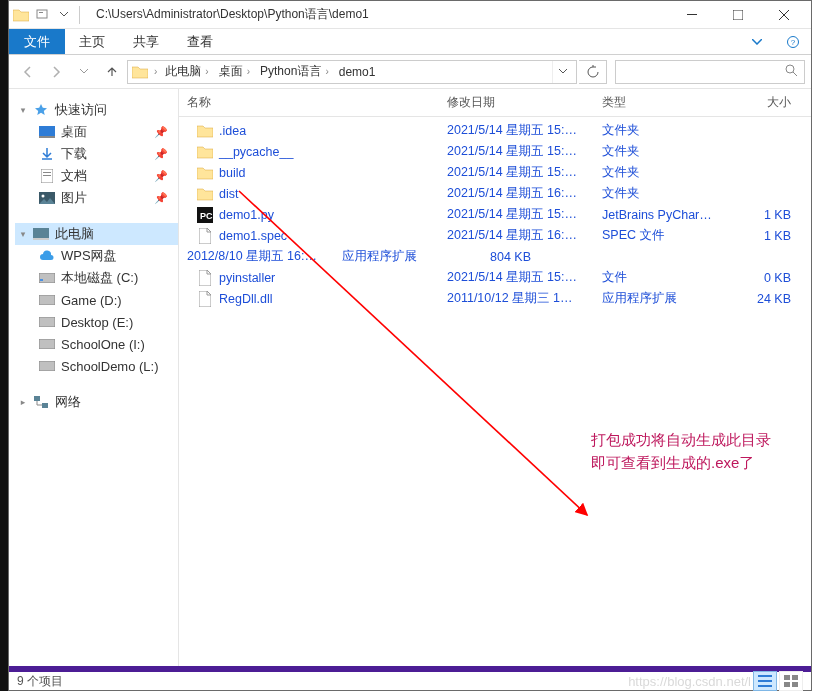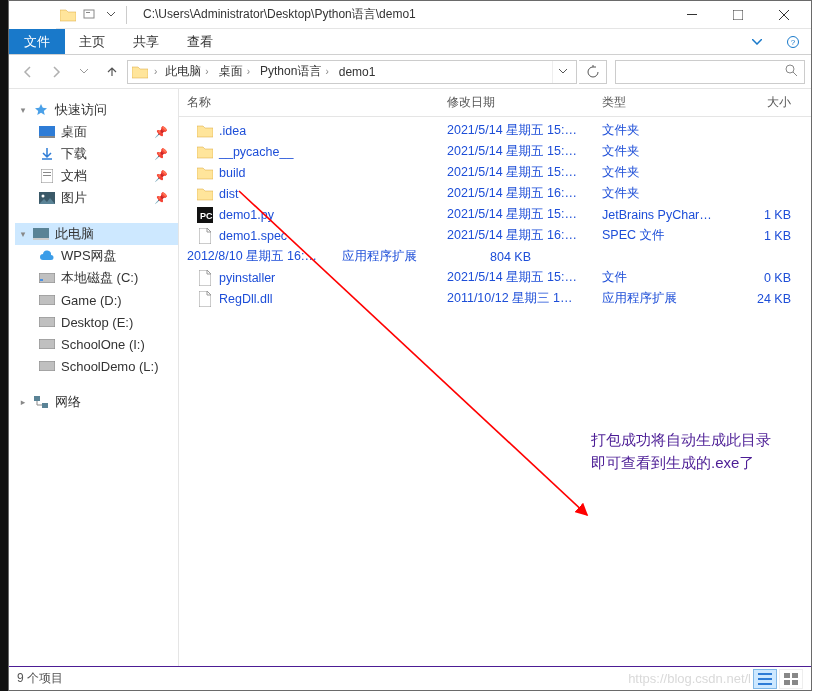--- a/index.html
+++ b/index.html
@@ -1,19 +1,19 @@
 <!DOCTYPE html>
 <html><head>
   <meta charset="utf-8">
   <style>
     * { box-sizing: border-box; margin: 0; padding: 0; }
     body { font-family: "Microsoft YaHei", "Segoe UI", sans-serif; font-size: 12px; color: #000; background: #fff; width: 818px; height: 691px; overflow: hidden; position: relative; }
     .window { width: 804px; height: 691px; border: 1px solid #6a6a6a; background: #fff; display: flex; flex-direction: column; position: relative; margin-left: 8px; }
     .leftband { position: absolute; left: 0; top: 0; width: 8px; height: 691px; background: #111; }
-    .titlebar { height: 28px; display: flex; align-items: center; background: #fff; padding: 0 4px; border-bottom: 1px solid #e5e5e5; margin-left: 47px; }
+    .titlebar { height: 28px; display: flex; align-items: center; background: #fff; padding: 0 4px; border-bottom: 1px solid #e5e5e5; }
     .tb-left { display: flex; align-items: center; gap: 6px; }
     .folder-ic { width: 16px; height: 14px; }
     .dd-ic { width: 10px; height: 14px; display: flex; align-items: center; justify-content: center; color: #555; }
     .vdiv { width: 1px; height: 18px; background: #ccc; margin: 0 4px; }
     .tb-title { padding-left: 6px; color: #333; }
     .tb-spacer { flex: 1; }
     .tb-btn { width: 46px; height: 28px; display: flex; align-items: center; justify-content: center; color: #333; }
     .ribbon-tabs { height: 26px; display: flex; align-items: stretch; border-bottom: 1px solid #d0d0d0; }
     .rt-file { background: #1979ca; color: #fff; width: 56px; display: flex; align-items: center; justify-content: center; font-size: 13px; }
     .rt-tab { padding: 0 14px; display: flex; align-items: center; color: #333; font-size: 13px; }
@@ -46,22 +46,22 @@
     .col.date { width: 155px; }
     .col.type { width: 135px; }
     .col.size { width: 70px; justify-content: flex-end; }
     .rows { padding-top: 3px; }
     .row { height: 21px; display: flex; align-items: center; color: #1d4ed8; font-size: 12.5px; }
     .cell { padding: 0 8px; overflow: hidden; white-space: nowrap; text-overflow: ellipsis; }
     .cell.name { width: 260px; display: flex; align-items: center; gap: 6px; padding-left: 18px; }
     .cell.date { width: 155px; }
     .cell.type { width: 135px; }
     .cell.size { width: 70px; text-align: right; }
-    .annotation { position: absolute; left: 412px; top: 340px; color: #4c1d95; font-size: 15px; line-height: 1.5; }
-    .statusbar { height: 24px; border-top: 1px solid #4c1d95; display: flex; align-items: center; padding: 0 8px; color: #555; font-size: 12px; }
+    .annotation { position: absolute; left: 412px; top: 340px; color: #be185d; font-size: 15px; line-height: 1.5; }
+    .statusbar { height: 24px; border-top: 6px solid #4c1d95; display: flex; align-items: center; padding: 0 8px; color: #555; font-size: 12px; }
     .sb-spacer { flex: 1; }
     .watermark { color: #d9d9d9; font-size: 13px; }
     .view-btn { width: 24px; height: 20px; display: flex; align-items: center; justify-content: center; border: 1px solid #eee; margin-left: 2px; }
     .view-btn.active { background: #cde8ff; border-color: #7fb7e6; }
     .arrow-svg { position: absolute; left: 0; top: 0; pointer-events: none; z-index: 5; }
   </style>
 </head>
 <body>
 
 <div class="leftband"></div>

